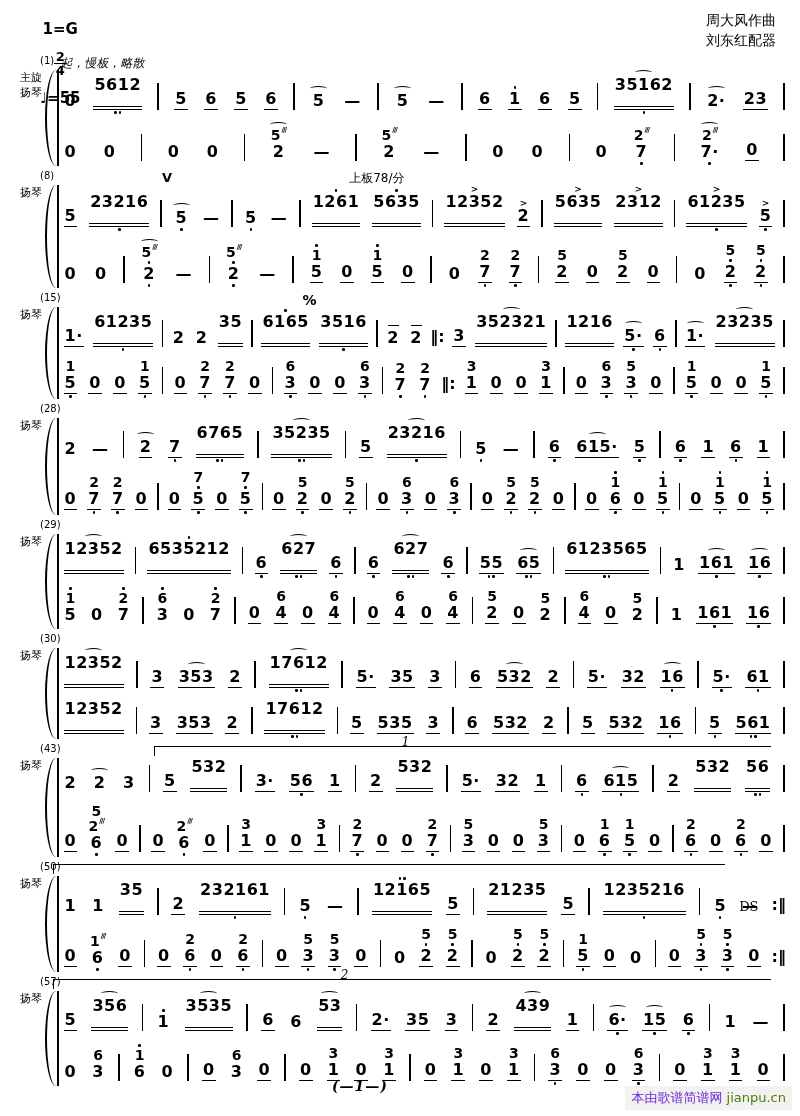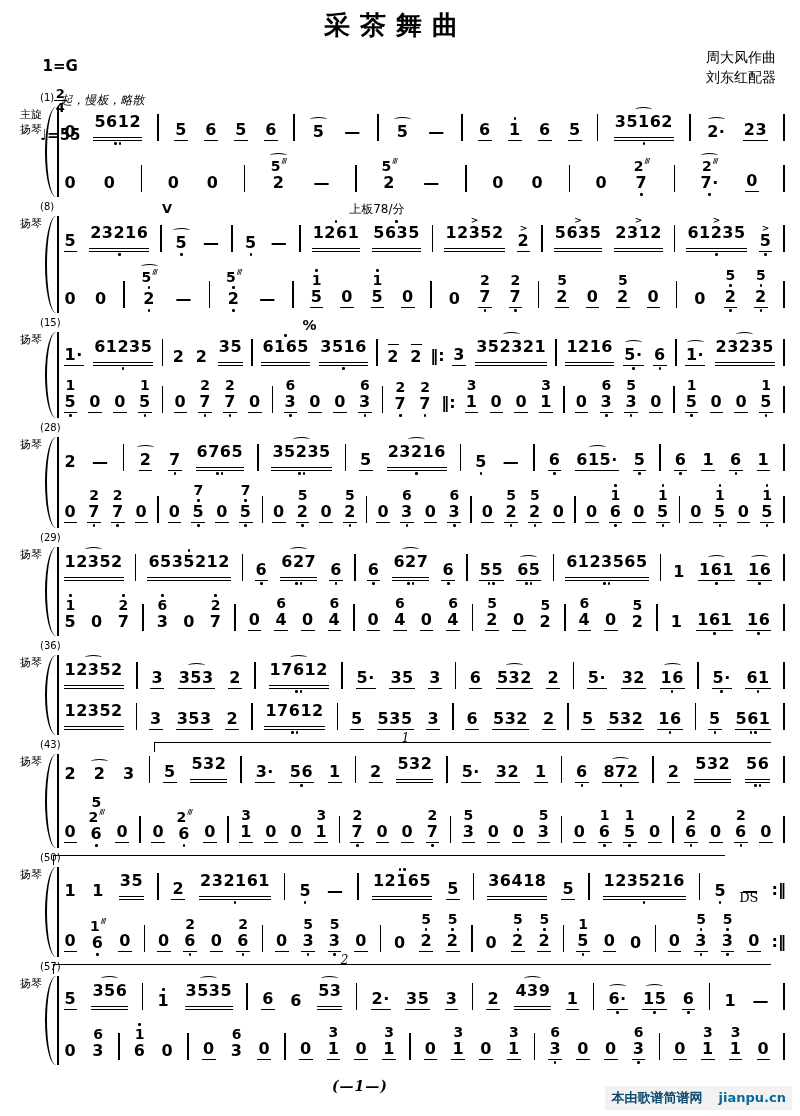--- a/index.html
+++ b/index.html
@@ -28,42 +28,41 @@
   .leftcol{width:36px;flex-shrink:0;display:flex;flex-direction:column;justify-content:flex-start;align-items:flex-end;padding-right:3px;font-size:11px;}
   .lbl{white-space:nowrap;}
   .brace{width:9px;flex-shrink:0;border-left:2.5px solid #000;border-radius:100% 0 0 100%/50% 0 0 50%;margin-right:1px;}
   .startbar{width:1.5px;background:#000;flex-shrink:0;margin-right:3px;}
   .lines{flex:1;display:flex;flex-direction:column;justify-content:space-between;gap:7px;min-width:0;}
   .line{display:flex;align-items:flex-end;justify-content:space-between;min-height:34px;}
   
   .note{display:inline-flex;flex-direction:column;align-items:center;margin:0 2px;}
   .m{font-weight:bold;font-size:16px;line-height:18px;padding:0 1px;letter-spacing:0.5px;}
   .u1{border-bottom:1.5px solid #000;padding-bottom:1px;}
-  .u2{border-bottom:4px double #000;padding-bottom:6px;}
+  .u2{border-bottom:4px double #000;padding-bottom:12px;}
   .ct{font-weight:bold;font-size:14px;line-height:15px;display:flex;align-items:flex-start;}
   .dr{height:5px;display:flex;align-items:center;justify-content:center;gap:2px;align-self:center;min-width:3px;}
   .dot{width:2.5px;height:2.5px;background:#000;border-radius:50%;}
   .arc{width:17px;height:4px;border-top:1.5px solid #000;border-radius:50% 50% 0 0;margin-bottom:1px;}
   .acc{font-size:9px;font-weight:bold;line-height:8px;}
   .over{width:11px;height:3px;border-top:1.6px solid #000;}
   .trem{font-size:7px;font-weight:bold;letter-spacing:-1px;position:relative;top:-5px;margin-left:1px;}
   .bar{width:1.5px;background:#000;height:27px;align-self:flex-end;margin:0 1px 5px 1px;}
   .rep{font-weight:bold;font-size:16px;align-self:flex-end;margin-bottom:6px;white-space:nowrap;}
   
   .pageno{position:absolute;left:332px;bottom:22px;font-size:14px;font-style:italic;font-weight:bold;
           font-family:"DejaVu Serif","Liberation Serif",serif;letter-spacing:1px;}
   .watermark{position:absolute;right:8px;bottom:6px;font-size:13px;background:#f3f2f0;padding:3px 6px;}
-  .wm-gray{color:#0c4a6e;font-weight:bold;}
-  .wm-orange{color:#0369a1;font-weight:bold;margin-left:12px;}
+  .wm-gray{color:#6d28d9;}
+  .wm-orange{color:#4d7c0f;font-weight:normal;}
 </style>
 </head>
 <body>
 
 <div class="page">
-  <div class="title">采茶舞曲</div>
   <div class="meta">
     <div class="keysig">
       <span>1=G</span>
       <span class="frac">
         <span class="num">2</span>
         <span class="den">4</span>
       </span>
       <span>♩=55</span>
     </div>
     <div class="credits">
@@ -1270,21 +1269,21 @@
                 <div class="dr">
                   <div class="dot"></div>
                 </div>
               </div>
               <div class="bar"></div>
             </div>
           </div>
         </div>
       </div>
       <div class="system">
-        <div class="sysnum">(36)</div>
+        <div class="sysnum">(30)</div>
         <div class="sysbody">
           <div class="leftcol">
             <div class="lbl"></div>
             <div class="lbl">扬琴</div>
           </div>
           <div class="brace"></div>
           <div class="startbar"></div>
           <div class="lines">
             <div class="line">
               <div class="note">
@@ -1534,21 +1533,21 @@
               </div>
               <div class="bar"></div>
               <div class="note">
                 <div class="m u1">6</div>
                 <div class="dr">
                   <div class="dot"></div>
                 </div>
               </div>
               <div class="note">
                 <div class="arc"></div>
-                <div class="m u1">872</div>
+                <div class="m u1">615</div>
                 <div class="dr">
                   <div class="dot"></div>
                 </div>
               </div>
               <div class="bar"></div>
               <div class="note">
                 <div class="m u1">2</div>
                 <div class="dr"></div>
               </div>
               <div class="note">
@@ -1764,21 +1763,21 @@
                 </div>
                 <div class="m u2">12165</div>
                 <div class="dr"></div>
               </div>
               <div class="note">
                 <div class="m u1">5</div>
                 <div class="dr"></div>
               </div>
               <div class="bar"></div>
               <div class="note">
-                <div class="m u2">36418</div>
+                <div class="m u2">21235</div>
                 <div class="dr"></div>
               </div>
               <div class="note">
                 <div class="m u1">5</div>
                 <div class="dr"></div>
               </div>
               <div class="bar"></div>
               <div class="note">
                 <div class="m u2">1235216</div>
                 <div class="dr">

